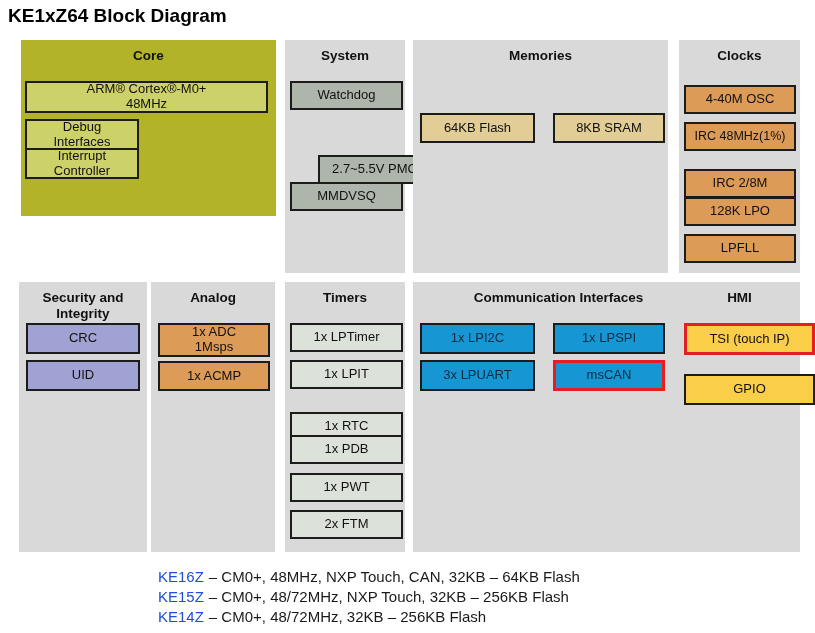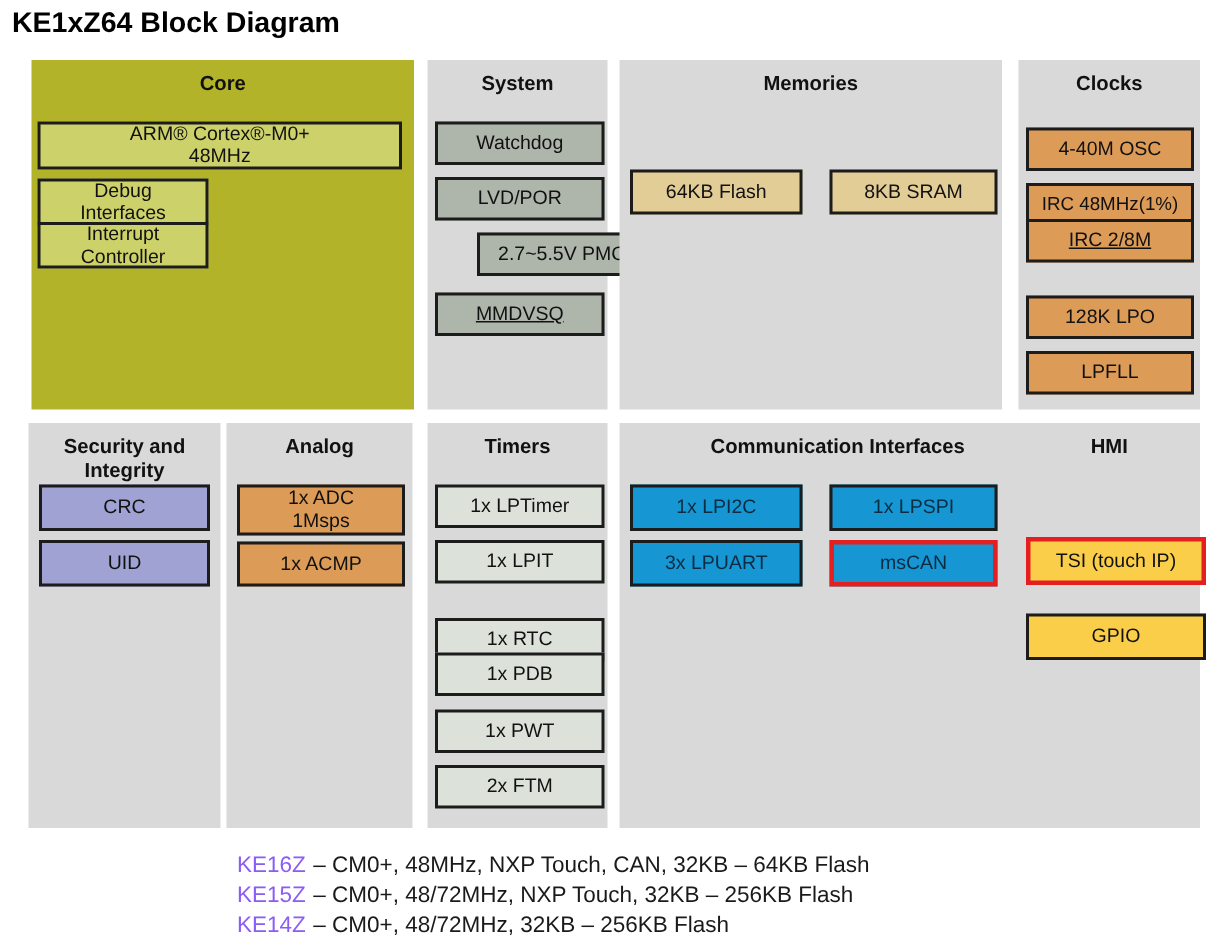--- a/index.html
+++ b/index.html
@@ -12,41 +12,41 @@
   .panel { position:absolute; background:#d9d9d9; }
   .panel-header { font-weight:bold; font-size:13.5px; text-align:center; margin-top:8px; color:#111; line-height:16px; }
 
   .box {
     position:absolute; box-sizing:border-box; border:2px solid #1c1c1c;
     display:flex; flex-direction:column; align-items:center; justify-content:center;
     font-size:13px; text-align:center; line-height:1.15; color:#111;
   }
 
   
-  #p-core { left:21px; top:40px; width:255px; height:233px; background:#b2b328; }
+  #p-core { left:21px; top:40px; width:255px; height:176px; background:#b2b328; }
   .core-box { background:#cdd169; }
   #b-cpu { left:4px; top:41px; width:243px; height:32px; }
   #b-debug { left:4px; top:79px; width:114px; height:31px; }
   #b-irq { left:4px; top:108px; width:114px; height:31px; }
 
   
   #p-system { left:285px; top:40px; width:120px; height:233px; }
   .sys-box { left:5px; width:113px; height:29px; background:#aeb5ab; }
-  #b-sys0 { top:41px; } #b-sys1 { top:78px; } #b-sys2 { top:115px;margin-left:28px; } #b-sys3 { top:155px;text-decoration:underline; }
+  #b-sys0 { top:41px; } #b-sys1 { top:78px; } #b-sys2 { top:115px;margin-left:28px; } #b-sys3 { top:142px; }
 
   
   #p-memories { left:413px; top:40px; width:255px; height:233px; }
   .mem-box { background:#e3cd97; top:41px; height:30px;margin-top:32px; }
   #b-flash { left:7px; width:115px; }
   #b-sram { left:140px; width:112px; }
 
   
   #p-clocks { left:679px; top:40px; width:121px; height:233px; }
   .clk-box { left:5px; width:112px; height:29px; background:#dd9b58; }
-  #b-clk0 { top:45px; } #b-clk1 { top:82px; font-size:12.5px; } #b-clk2 { top:106px;text-decoration:underline; }
+  #b-clk0 { top:45px; } #b-clk1 { top:82px; font-size:12.5px; } #b-clk2 { top:129px; }
   #b-clk3 { top:157px; } #b-clk4 { top:194px; }
 
   
   #p-security { left:19px; top:282px; width:128px; height:270px; }
   .sec-box { left:7px; width:114px; height:31px; background:#9fa2d2; }
   #b-crc { top:41px; } #b-uid { top:78px; }
 
   
   #p-analog { left:151px; top:282px; width:124px; height:270px; }
   .ana-box { left:7px; width:112px; background:#dd9b58; }
@@ -62,28 +62,28 @@
   
   #p-comm { left:413px; top:282px; width:291px; height:270px; }
   .com-box { background:#1697d3; color:#0b2c42; height:31px; }
   #b-lpi2c { left:7px; top:41px; width:115px; }
   #b-lpspi { left:140px; top:41px; width:112px; }
   #b-lpuart { left:7px; top:78px; width:115px; }
   #b-mscan { left:140px; top:78px; width:112px; border:3px solid #e31f1f; }
 
   
   #p-hmi { left:679px; top:282px; width:121px; height:270px; }
-  .hmi-box { left:5px; width:120px; background:#fbce4a;margin-top:35px; }
+  .hmi-box { left:5px; width:131px; background:#fbce4a; }
   #b-tsi { top:41px; height:32px; border:3px solid #e31f1f; }
   #b-gpio { top:92px; height:31px; }
 
   
   .legend { position:absolute; left:158px; top:567px; font-size:15px; color:#1a1a1a; }
   .legend-row { height:20px; line-height:20px; white-space:nowrap; }
-  .legend-part { color:#8b5cf6; margin-right:5px; }
+  .legend-part { color:#1d4ed8; margin-right:5px; }
 </style>
 </head>
 <body>
 
 <div class="canvas">
 
   <div class="title">KE1xZ64 Block Diagram</div>
 
   <div class="panel" id="p-core">
     <div class="panel-header">Core</div>
@@ -97,21 +97,20 @@
     </div>
     <div class="box core-box" id="b-irq">
       <div>Interrupt</div>
       <div>Controller</div>
     </div>
   </div>
 
   <div class="panel" id="p-system">
     <div class="panel-header">System</div>
     <div class="box sys-box" id="b-sys0">Watchdog</div>
-    <div class="box sys-box" id="b-sys1">LVD/POR</div>
     <div class="box sys-box" id="b-sys2">2.7~5.5V PMC</div>
     <div class="box sys-box" id="b-sys3">MMDVSQ</div>
   </div>
 
   <div class="panel" id="p-memories">
     <div class="panel-header">Memories</div>
     <div class="box mem-box" id="b-flash">64KB Flash</div>
     <div class="box mem-box" id="b-sram">8KB SRAM</div>
   </div>
 

